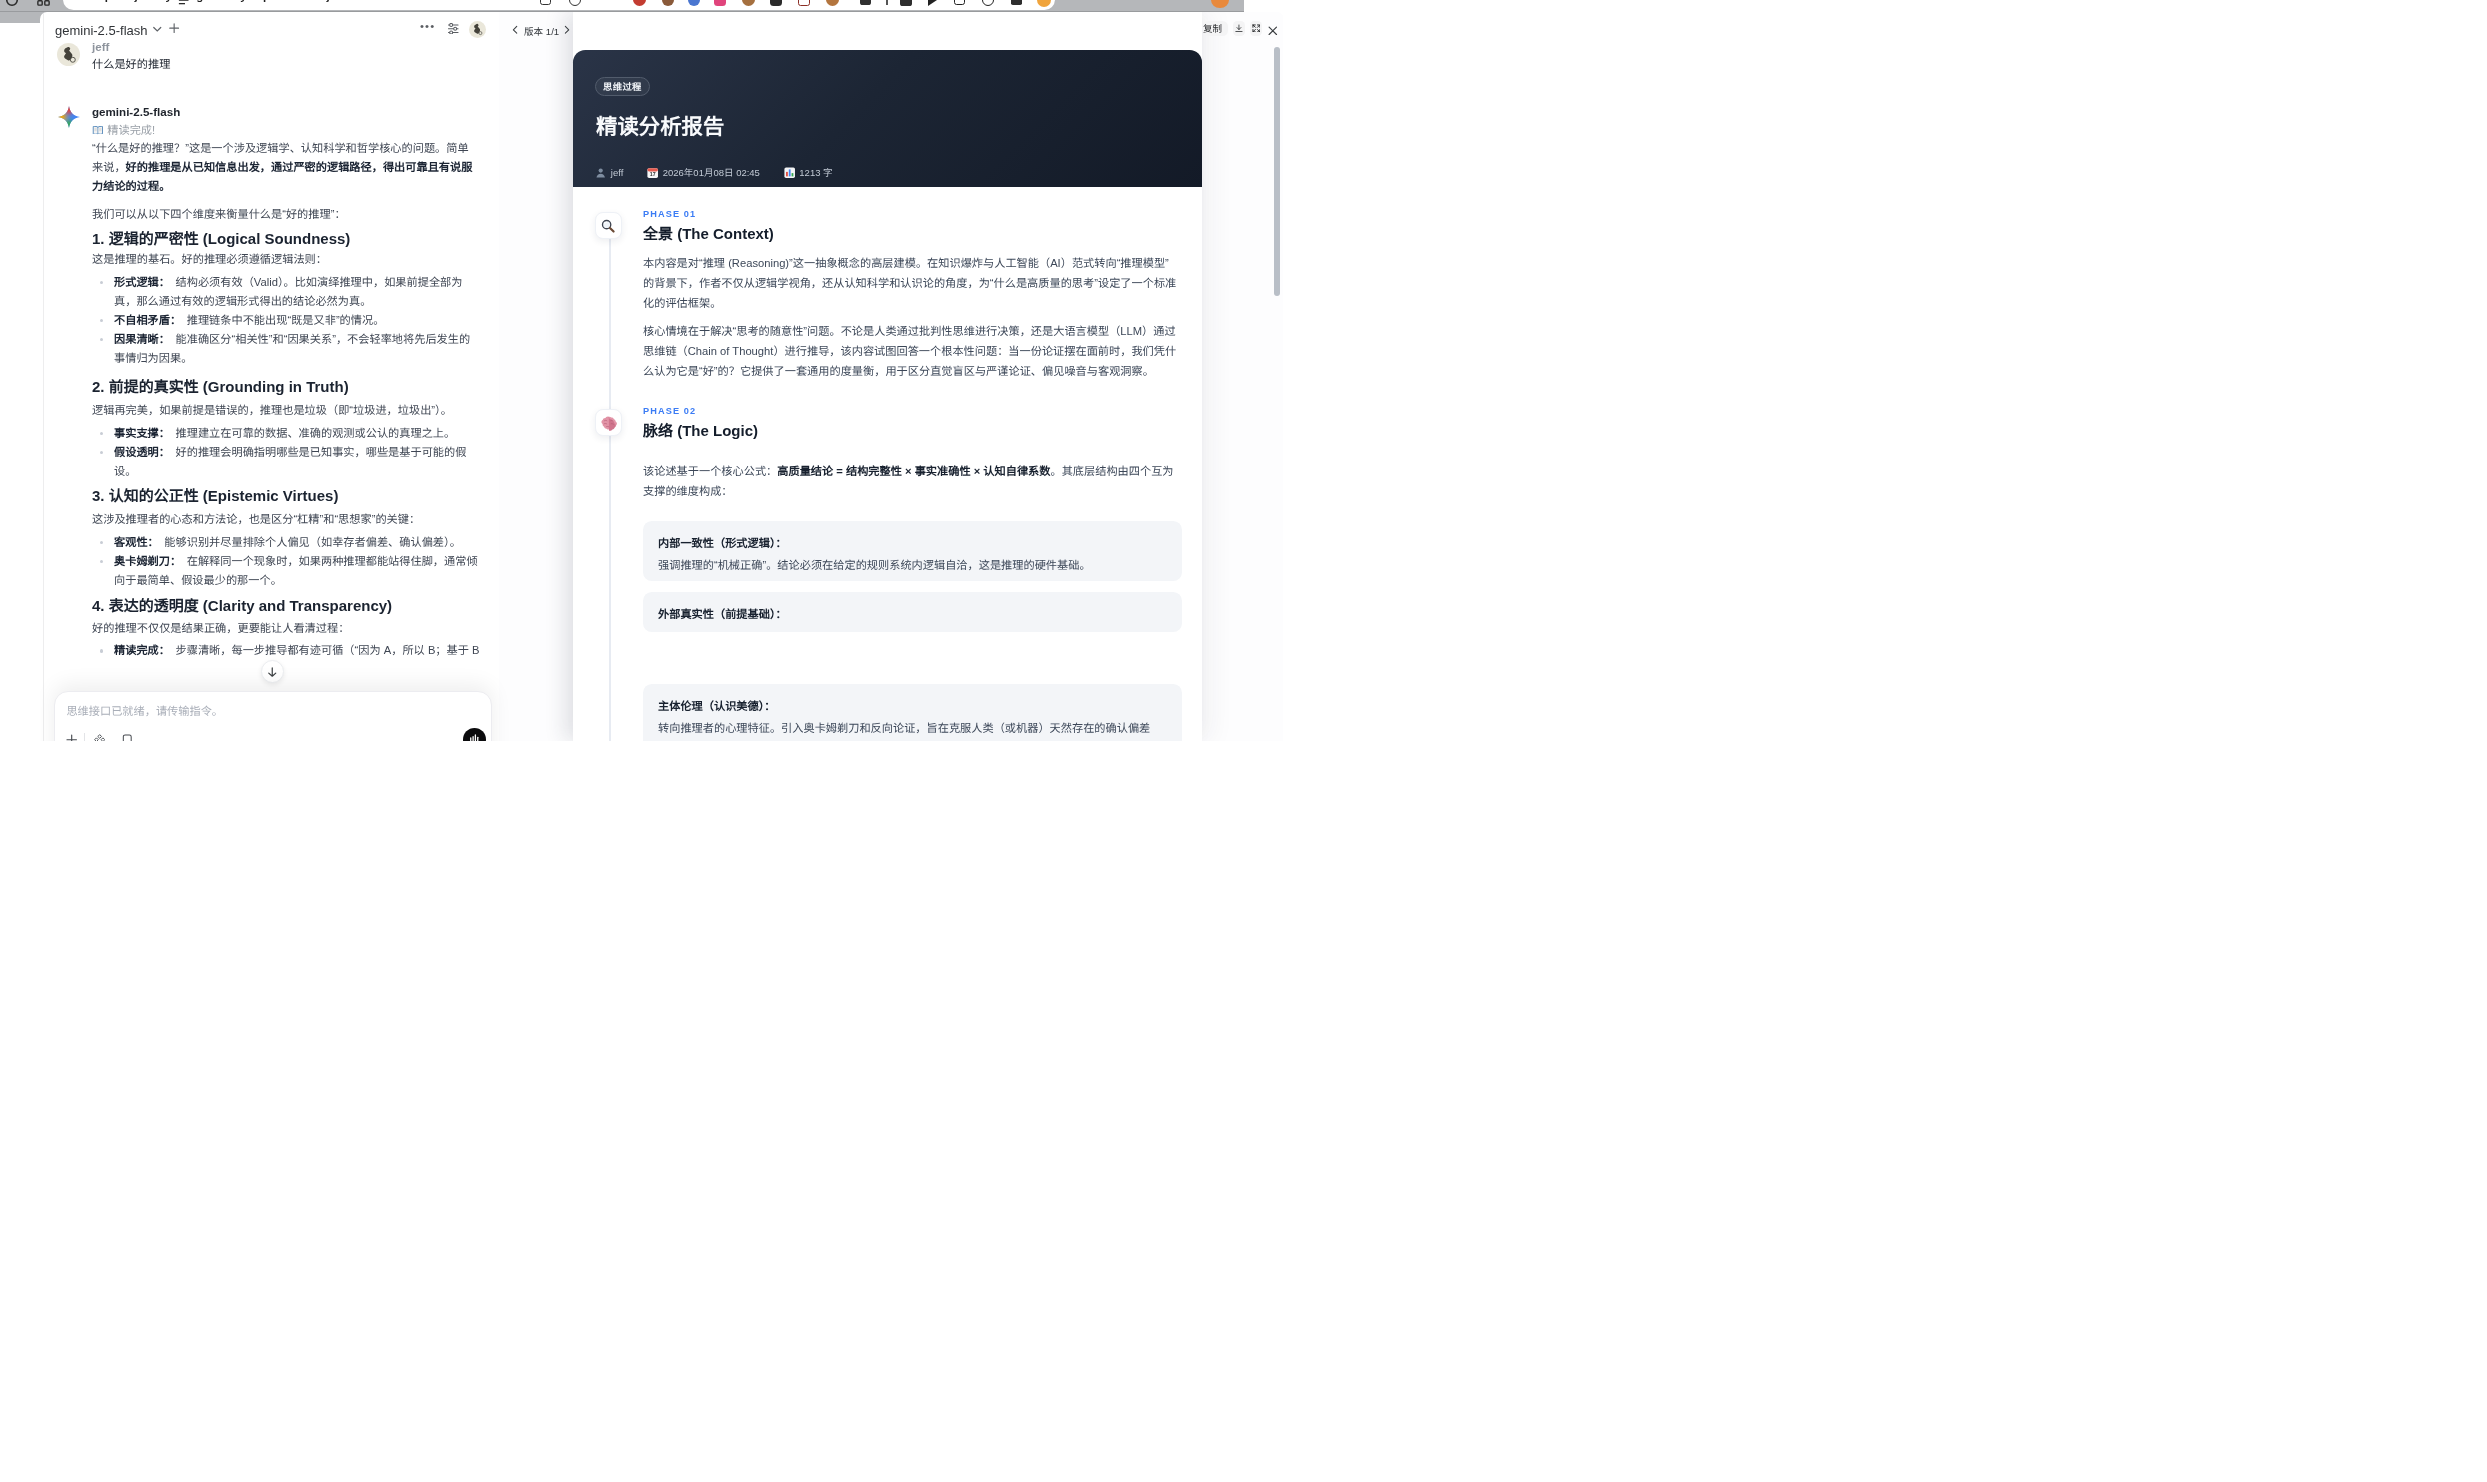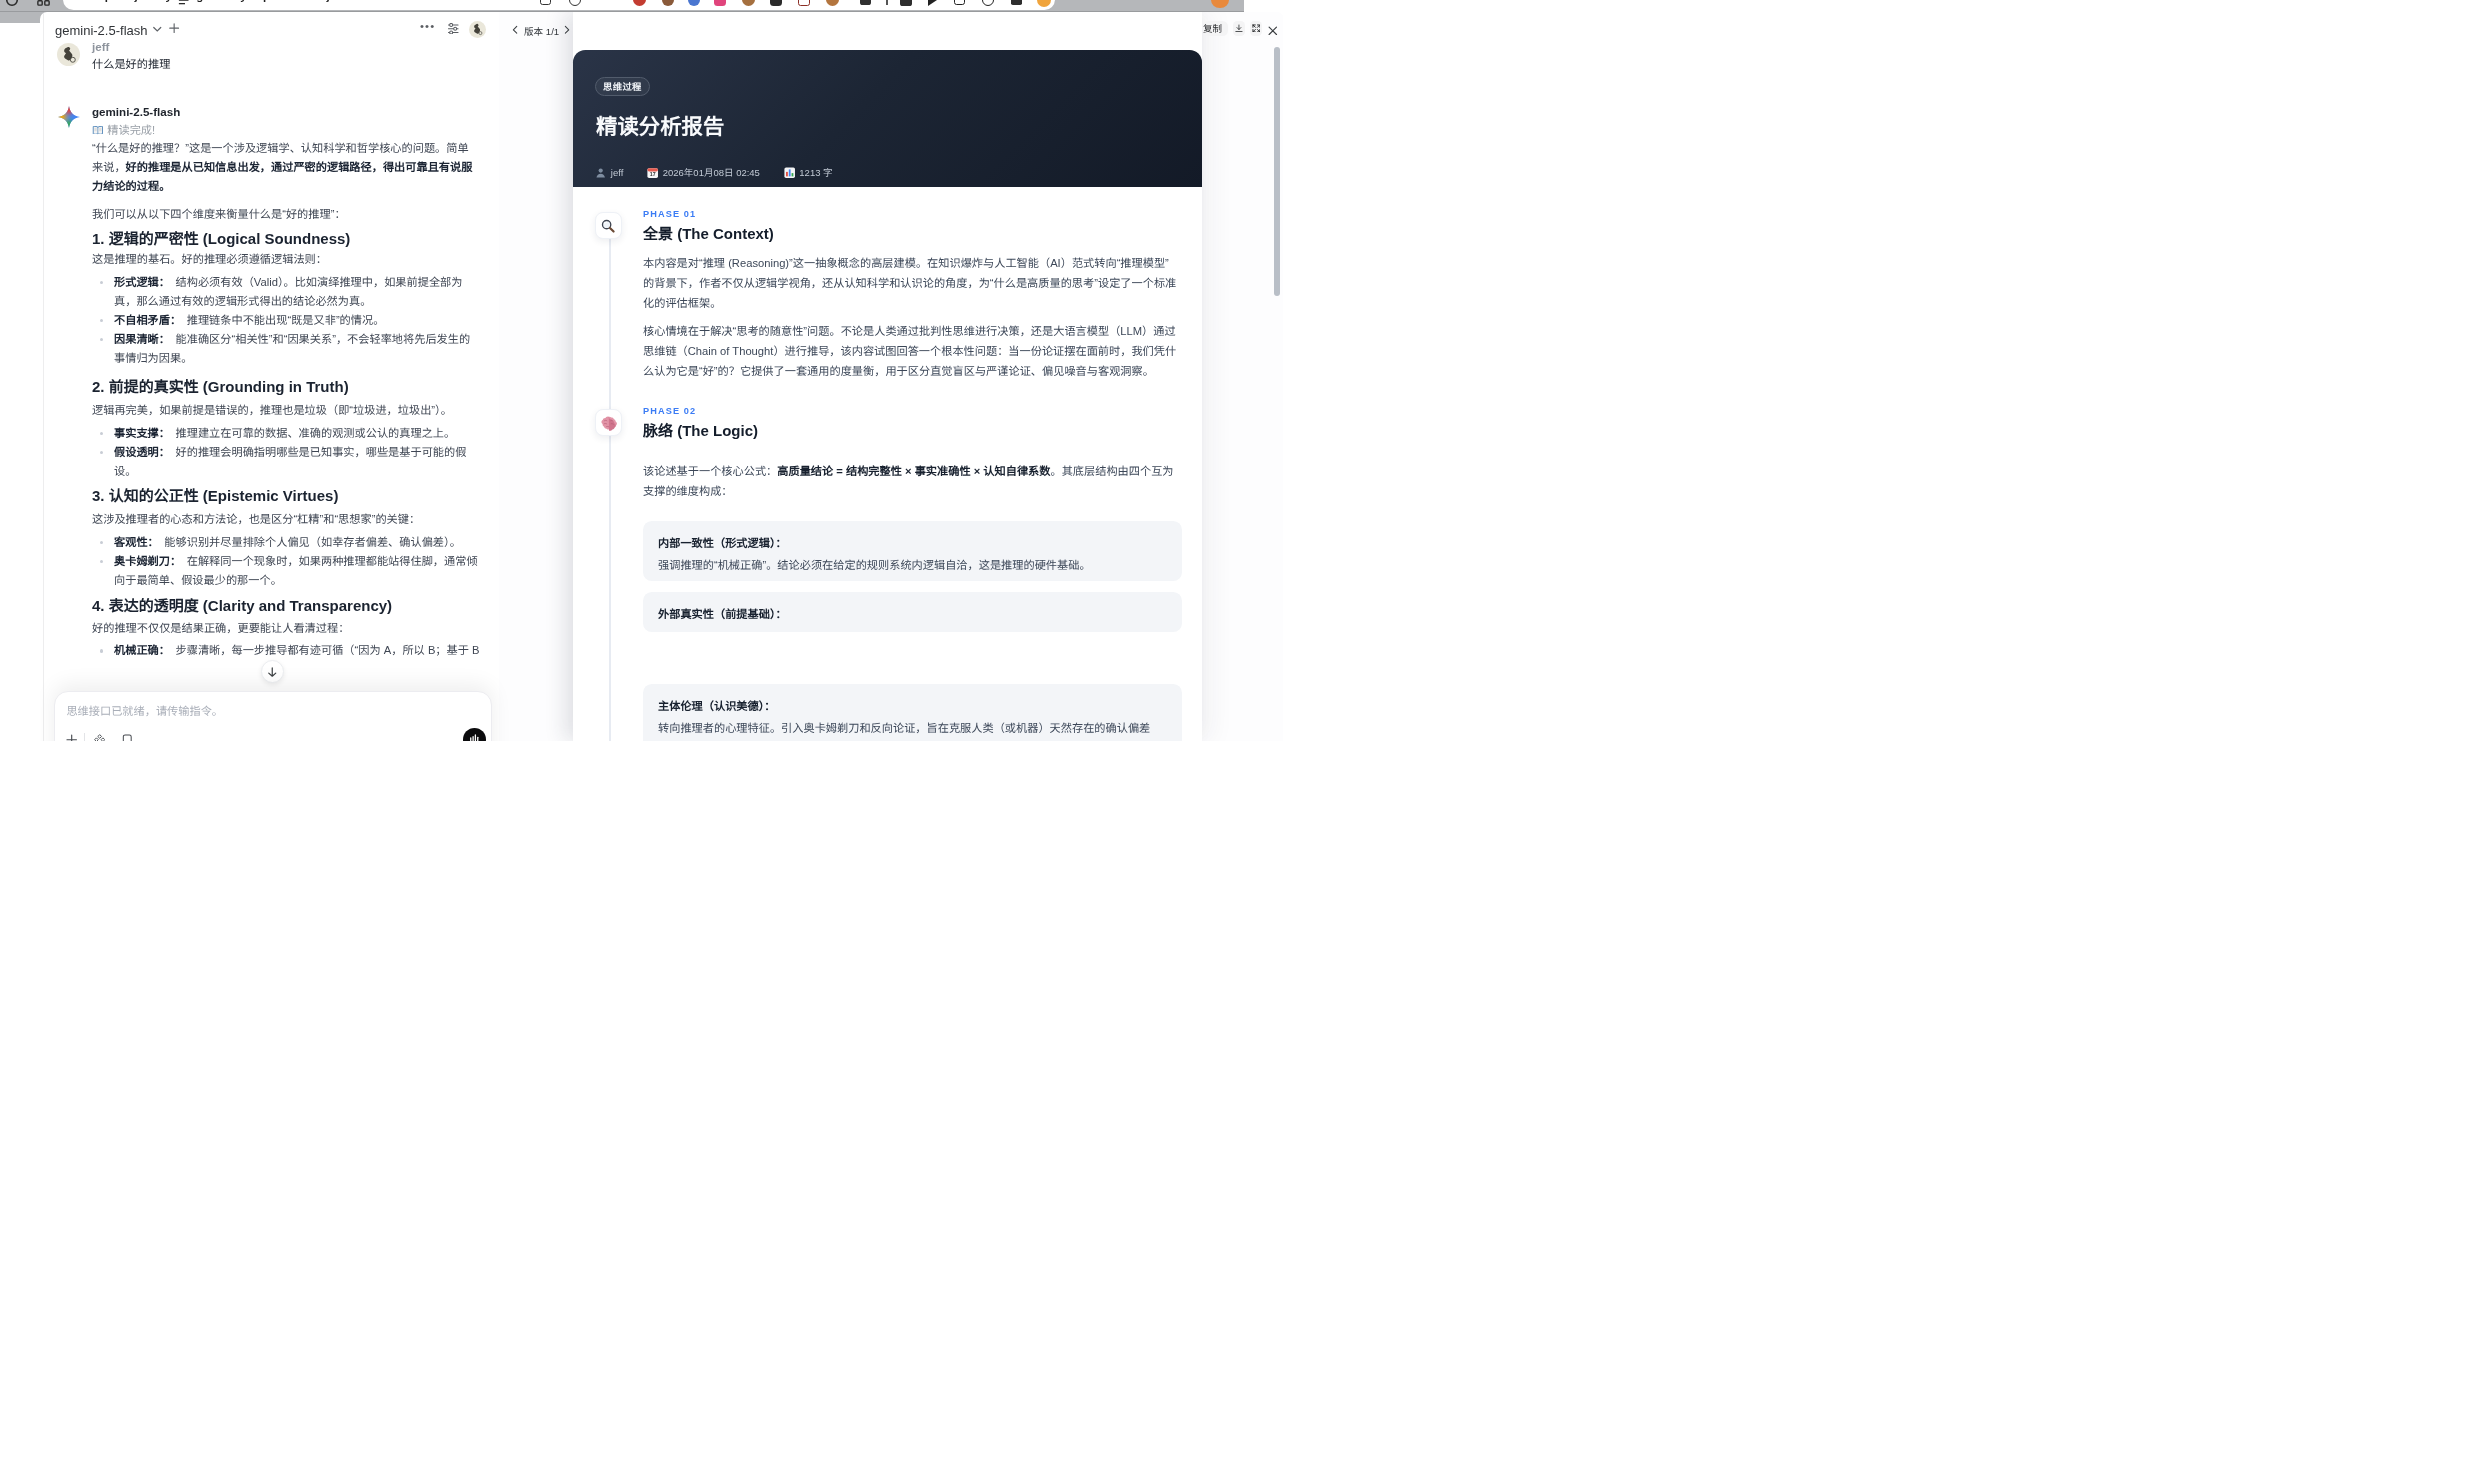--- a/index.html
+++ b/index.html
@@ -154,21 +154,21 @@
       </div>
       <h3 style="margin-top:4.4px">3. 认知的公正性 (Epistemic Virtues)</h3>
       <p style="margin-top:2.6px">这涉及推理者的心态和方法论，也是区分“杠精”和“思想家”的关键：</p>
       <div style="margin-top:3.7px">
         <div class="li"><b>客观性：</b> 能够识别并尽量排除个人偏见（如幸存者偏差、确认偏差）。</div>
         <div class="li"><b>奥卡姆剃刀：</b> 在解释同一个现象时，如果两种推理都能站得住脚，通常倾<br>向于最简单、假设最少的那一个。</div>
       </div>
       <h3 style="margin-top:5.3px">4. 表达的透明度 (Clarity and Transparency)</h3>
       <p style="margin-top:1.8px">好的推理不仅仅是结果正确，更要能让人看清过程：</p>
       <div style="margin-top:3.7px">
-        <div class="li"><b>机械正确：</b> 步骤清晰，每一步推导都有迹可循（“因为 A，所以 B；基于 B</div>
+        <div class="li"><b>精读完成：</b> 步骤清晰，每一步推导都有迹可循（“因为 A，所以 B；基于 B</div>
       </div>
     </div>
   </div>
 
   <div id="divider"></div>
 
   <div id="rp">
     <div id="page">
 
       <div id="dhead">

